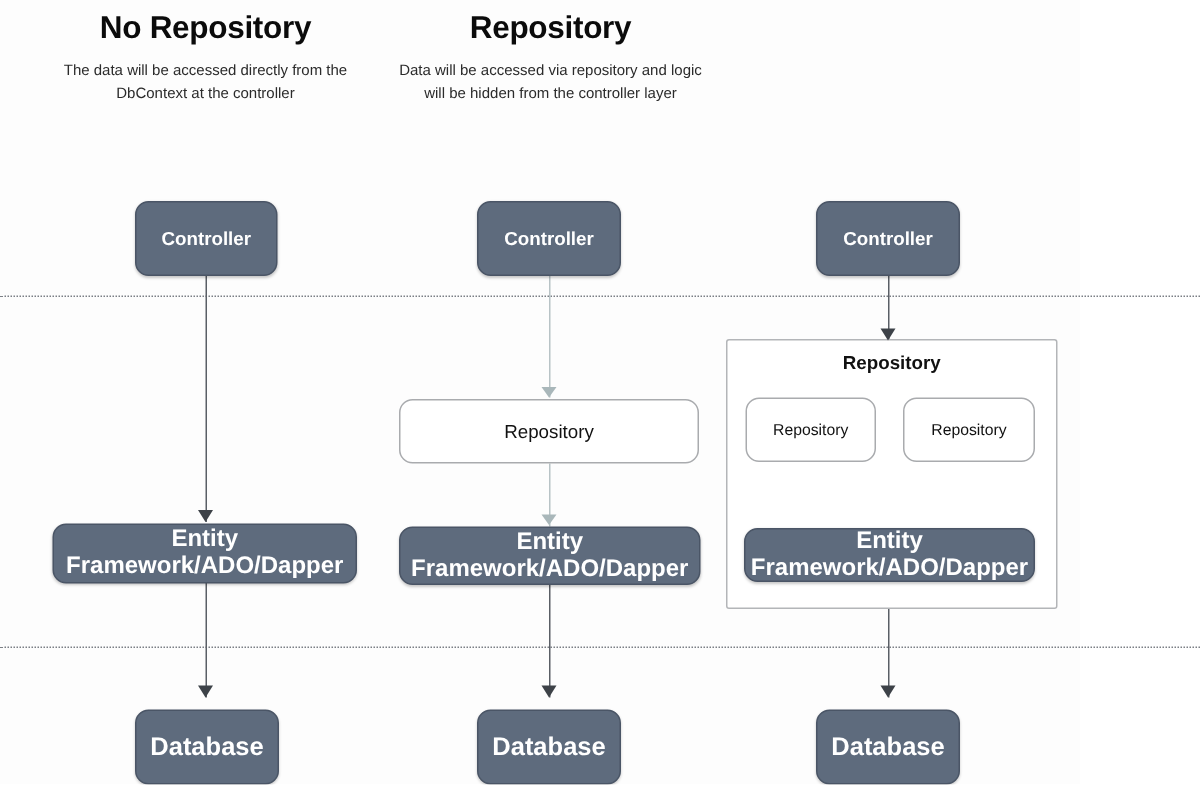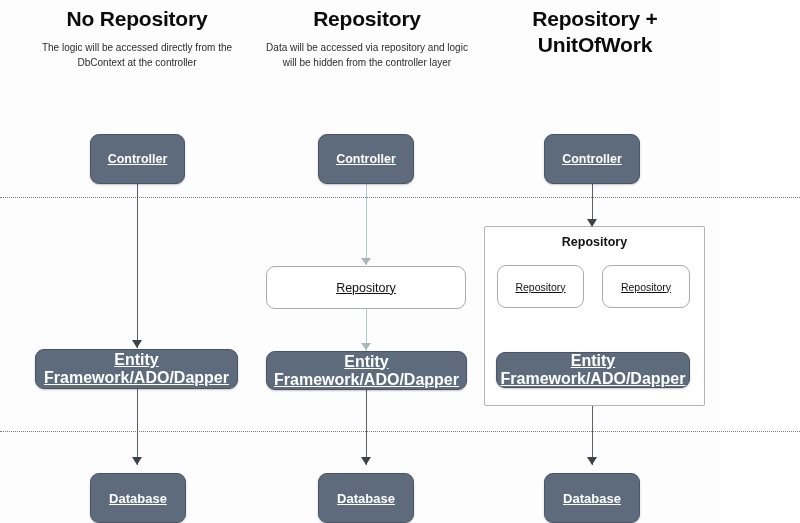--- a/index.html
+++ b/index.html
@@ -56,21 +56,20 @@
   #sep-bottom { top: 431px; }
 
   
   .node {
     position: absolute;
     display: flex;
     align-items: center;
     justify-content: center;
     text-align: center;
     z-index: 4;
-    text-decoration: underline;
   }
 
   
   .slate {
     background: #5e6b7d;
     border: 1px solid #4a5566;
     border-radius: 9px;
     color: #ffffff;
     font-weight: bold;
     box-shadow: 0 1px 2px rgba(0,0,0,0.22);
@@ -90,21 +89,21 @@
     position: absolute;
     background: #ffffff;
     border: 1px solid #b3b5b8;
     border-radius: 2px;
     z-index: 2;
   }
 
   .fs-ctrl { font-size: 12.5px; }
   .fs-repo { font-size: 12.5px; }
   .fs-ef   { font-size: 16px; }
-  .fs-db   { font-size: 13px; }
+  .fs-db   { font-size: 17px; }
   .fs-small-repo { font-size: 10.5px; }
 
   .panel-label {
     position: absolute;
     text-align: center;
     font-size: 12.5px;
     font-weight: bold;
     color: #111111;
     z-index: 3;
   }
@@ -129,30 +128,29 @@
   .arrowhead.dark  { border-top: 8px solid #3d4248; }
   .arrowhead.light { border-top: 7px solid #a9b7ba; }
 </style>
 </head>
 <body>
 
 <div id="canvas">
 
   <div id="hdr-1" class="col-header">
     <div class="col-title">No Repository</div>
-    <div class="col-sub">The logic will be accessed directly from the DbContext at the controller</div>
+    <div class="col-sub">The data will be accessed directly from the DbContext at the controller</div>
   </div>
 
   <div id="hdr-2" class="col-header">
     <div class="col-title">Repository</div>
     <div class="col-sub">Data will be accessed via repository and logic will be hidden from the controller layer</div>
   </div>
 
   <div id="hdr-3" class="col-header">
-    <div class="col-title">Repository + UnitOfWork</div>
   </div>
 
   <div id="sep-top" class="sep"></div>
   <div id="sep-bottom" class="sep"></div>
 
   <div class="conn dark" style="left:136.5px; top:183px; height:165px;"></div>
   <div class="arrowhead dark" style="left:132px; top:340px;"></div>
 
   <div class="conn dark" style="left:136.5px; top:388px; height:77px;"></div>
   <div class="arrowhead dark" style="left:132px; top:457px;"></div>

